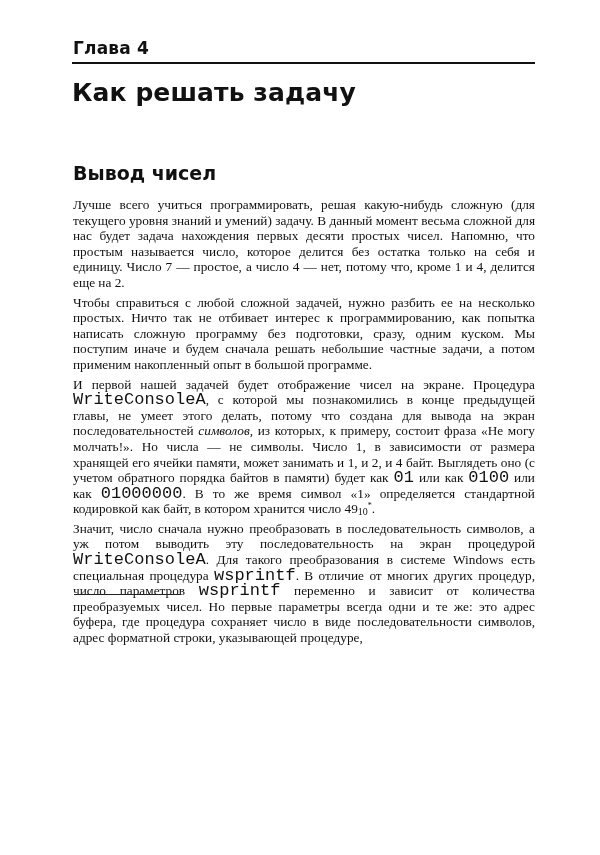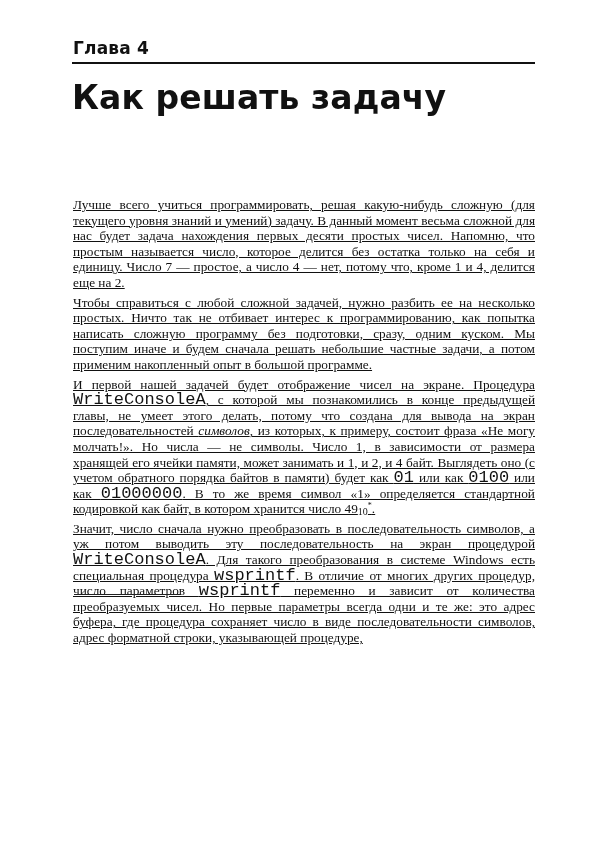--- a/index.html
+++ b/index.html
@@ -5,31 +5,30 @@
     html, body { margin: 0; padding: 0; background: #ffffff; }
     body { width: 600px; height: 855px; position: relative; overflow: hidden; color: #111; }
     .page { position: absolute; left: 4px; top: 0; width: 600px; height: 855px; }
     .chapter-label {
       position: absolute; left: 69px; top: 38px;
       font-family: "DejaVu Sans", sans-serif; font-weight: bold; font-size: 17px; letter-spacing: 0.2px;
     }
     .chapter-rule { position: absolute; left: 68px; top: 62px; width: 463px; height: 2px; background: #111; }
     .chapter-title {
       position: absolute; left: 68px; top: 78px;
-      font-family: "DejaVu Sans", sans-serif; font-weight: bold; font-size: 33px; letter-spacing: 0.1px;
+      font-family: "DejaVu Sans", sans-serif; font-weight: bold; font-size: 25px; letter-spacing: 0.1px;
     }
     .section-title {
       position: absolute; left: 69px; top: 162px;
       font-family: "DejaVu Sans", sans-serif; font-weight: bold; font-size: 19px;
     }
     .body-text {
       position: absolute; left: 69px; top: 197px; width: 462px;
       font-family: "Liberation Serif", serif; font-size: 13.3px; line-height: 15.6px;
       text-align: justify;
-      text-decoration: underline;
     }
     .body-text p { margin: 0 0 4px 0; hyphens: manual; }
     .mono { font-family: "Liberation Mono", monospace; font-size: 17px; }
     .it { font-style: italic; }
     sub { font-size: 10px; vertical-align: -2px; line-height: 0; }
     sup { font-size: 8px; line-height: 0; }
     .fn-rule { position: absolute; left: 70px; top: 594px; width: 106px; height: 1px; background: #222; }
     .footnote {
       position: absolute; left: 69px; top: 599px; width: 463px;
       font-family: "Liberation Serif", serif; font-size: 11.3px; line-height: 14px; text-align: justify;
@@ -37,20 +36,21 @@
     .fn-indent { padding-left: 10px; display: block; }
   </style>
 </head>
 <body>
 
 <div class="page">
   <div class="chapter-label">Глава 4</div>
   <div class="chapter-rule"></div>
   <div class="chapter-title">Как решать задачу</div>
 
+  <div class="section-title">Вывод чисел</div>
 
   <div class="body-text">
     <p>Лучше всего учиться программировать, решая какую-нибудь сложную (для текущего уровня знаний и умений) задачу. В данный момент весьма сложной для нас будет задача нахождения первых десяти простых чисел. Напомню, что простым называется число, которое делится без остатка только на себя и единицу. Число 7 — простое, а число 4 — нет, потому что, кроме 1 и 4, делится еще на 2.</p>
     <p>Чтобы справиться с любой сложной задачей, нужно разбить ее на несколько простых. Ничто так не отбивает интерес к программированию, как попытка написать сложную программу без подготовки, сразу, одним куском. Мы поступим иначе и будем сначала решать небольшие частные задачи, а потом применим накопленный опыт в большой программе.</p>
     <p><span>И первой нашей задачей будет отображение чисел на экране. Процедура </span><span class="mono">WriteConsoleA</span><span>, с которой мы познакомились в конце предыдущей главы, не умеет этого делать, потому что создана для вывода на экран последовательностей </span><span class="it">символов</span><span>, из которых, к примеру, состоит фраза «Не могу молчать!». Но числа — не символы. Число 1, в зависимости от размера хранящей его ячейки памяти, может занимать и 1, и 2, и 4 байт. Выглядеть оно (с учетом обратного порядка байтов в памяти) будет как </span><span class="mono">01</span><span> или как </span><span class="mono">0100</span><span> или как </span><span class="mono">01000000</span><span>. В то же время символ «1» определяется стандартной кодировкой как байт, в котором хранится число 49</span><sub>10</sub><sup>*</sup><span>.</span></p>
     <p><span>Значит, число сначала нужно преобразовать в последовательность символов, а уж потом выводить эту последовательность на экран процедурой </span><span class="mono">WriteConsoleA</span><span>. Для такого преобразования в системе Windows есть специальная процедура </span><span class="mono">wsprintf</span><span>. В отличие от многих других процедур, число параметров </span><span class="mono">wsprintf</span><span> переменно и зависит от количества преобразуемых чисел. Но первые параметры всегда одни и те же: это адрес буфера, где процедура сохраняет число в виде последовательности символов, адрес форматной строки, указывающей процедуре,</span></p>
   </div>
 
   <div class="fn-rule"></div>
 </div>

